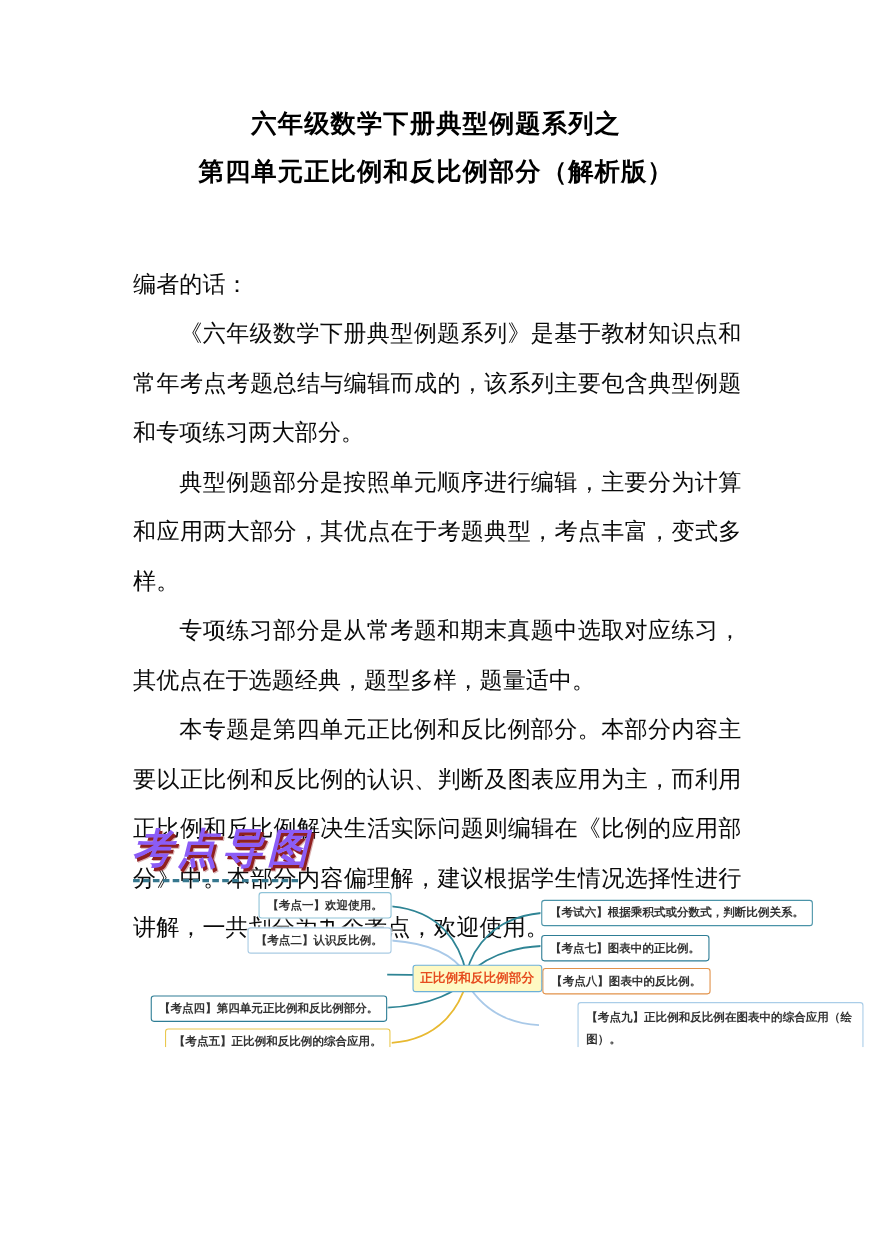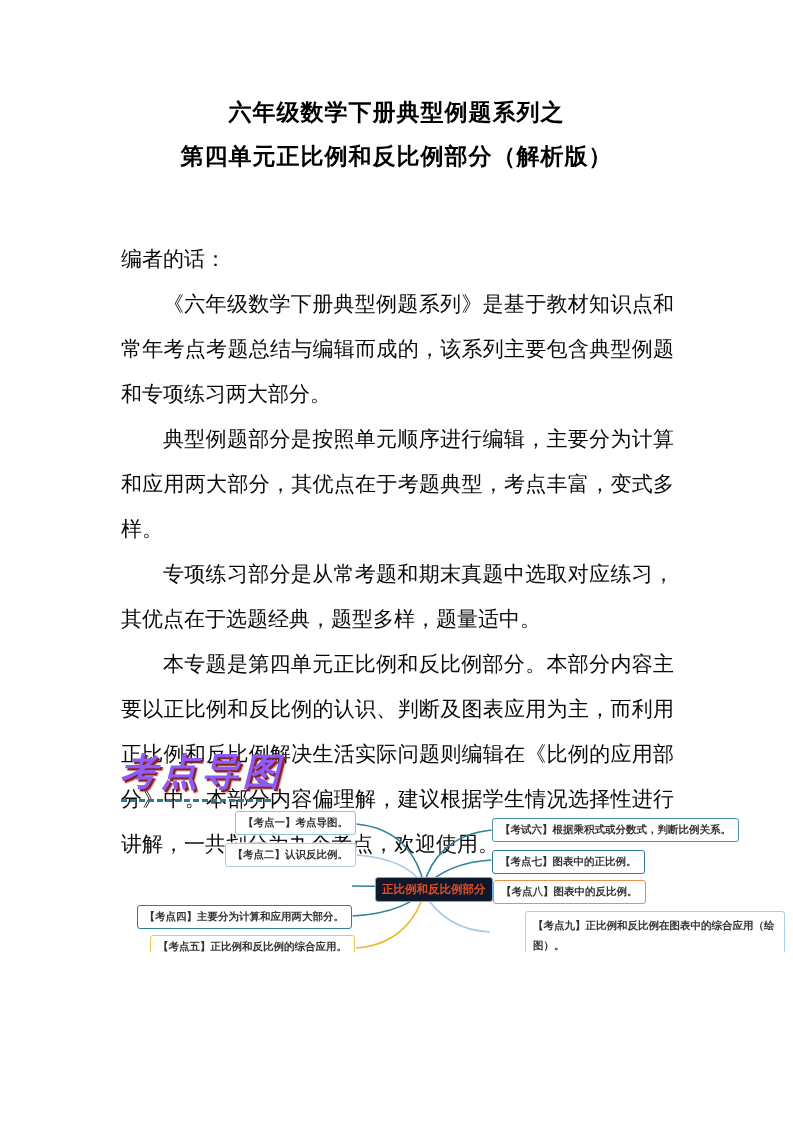--- a/index.html
+++ b/index.html
@@ -18,21 +18,21 @@
   .mindmap{position:absolute;left:0;top:745px;width:793px;height:260px;}
   .map-title{position:absolute;left:120px;top:2px;font-family:"DejaVu Serif",serif;
              font-style:italic;font-weight:800;font-size:37px;letter-spacing:4px;
              color:#8b5cf6;text-shadow:2px 2px 0 #8f2020,3px 3px 0 rgba(143,32,32,.35);}
   .map-underline{position:absolute;left:121px;top:54px;width:150px;border-top:3px dashed #36778e;}
   .branches{position:absolute;left:0;top:0;}
   .node{position:absolute;background:#fff;border:1.5px solid #888;border-radius:3px;
         padding:4px 7px;font-size:10.5px;font-weight:bold;color:#333;white-space:nowrap;
         box-shadow:0 0 0 1px rgba(255,255,255,.6);}
   .node-wide{white-space:normal;width:244px;line-height:1.9;}
-  .node-center{position:absolute;background:#0f172a;border:1.5px solid #6cb0d8;border-radius:3px;
+  .node-center{position:absolute;background:#fef9c3;border:1.5px solid #6cb0d8;border-radius:3px;
         padding:4px 6px;font-size:11.5px;font-weight:bold;white-space:nowrap;z-index:2;}
 </style>
 </head>
 <body>
 
 <div class="page">
 
   <div class="doc-title">
     <div>六年级数学下册典型例题系列之</div>
     <div>第四单元正比例和反比例部分（解析版）</div>
@@ -55,23 +55,23 @@
       <path d="M 356 110 C 398 113, 416 128, 424 141" stroke-width="1.6" style="stroke: rgb(169, 201, 232);"></path>
       <path d="M 352 141 C 390 141, 410 142, 424 143" stroke-width="1.6" style="stroke: rgb(46, 132, 148);"></path>
       <path d="M 352 171 C 395 169, 416 155, 424 146" stroke-width="1.6" style="stroke: rgb(46, 132, 148);"></path>
       <path d="M 356 203 C 400 200, 418 170, 424 148" stroke-width="1.6" style="stroke: rgb(232, 185, 49);"></path>
       <path d="M 492 85 C 450 89, 430 115, 424 140" stroke-width="1.6" style="stroke: rgb(46, 132, 148);"></path>
       <path d="M 492 115 C 455 117, 436 130, 424 142" stroke-width="1.6" style="stroke: rgb(46, 132, 148);"></path>
       <path d="M 493 147 C 460 146, 440 145, 424 144" stroke-width="1.6" style="stroke: rgb(226, 119, 42);"></path>
       <path d="M 490 187 C 452 185, 434 165, 424 148" stroke-width="1.6" style="stroke: rgb(169, 201, 232);"></path>
     </svg>
 
-    <div class="node" style="top: 66px; right: 437px; border-color: rgb(143, 195, 216);">【考点一】考点导图。</div>
+    <div class="node" style="top: 66px; right: 437px; border-color: rgb(143, 195, 216);">【考点一】欢迎使用。</div>
     <div class="node" style="top: 98px; right: 437px; border-color: rgb(169, 203, 228);">【考点二】认识反比例。</div>
-    <div class="node" style="top: 160px; right: 441px; border-color: rgb(46, 125, 149);">【考点四】主要分为计算和应用两大部分。</div>
+    <div class="node" style="top: 160px; right: 441px; border-color: rgb(46, 125, 149);">【考点四】第四单元正比例和反比例部分。</div>
     <div class="node" style="top: 190px; right: 438px; border-color: rgb(234, 200, 79);">【考点五】正比例和反比例的综合应用。</div>
     <div class="node" style="top: 73px; left: 492px; border-color: rgb(74, 147, 168);">【考试六】根据乘积式或分数式，判断比例关系。</div>
     <div class="node" style="top: 105px; left: 492px; border-color: rgb(46, 125, 149);">【考点七】图表中的正比例。</div>
     <div class="node" style="top: 135px; left: 493px; border-color: rgb(226, 146, 74);">【考点八】图表中的反比例。</div>
     <div class="node node-wide" style="top: 166px; left: 490px; border-color: rgb(170, 205, 232); margin-left: 35px;">【考点九】正比例和反比例在图表中的综合应用（绘图）。</div>
 
     <div class="node-center" style="top: 132px; left: 375px; color: rgb(230, 76, 31);">正比例和反比例部分</div>
   </div>
 
 </div>

